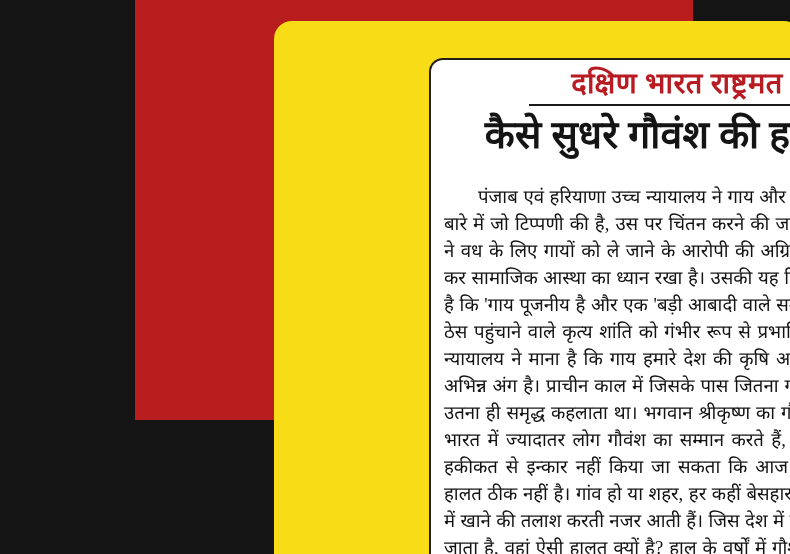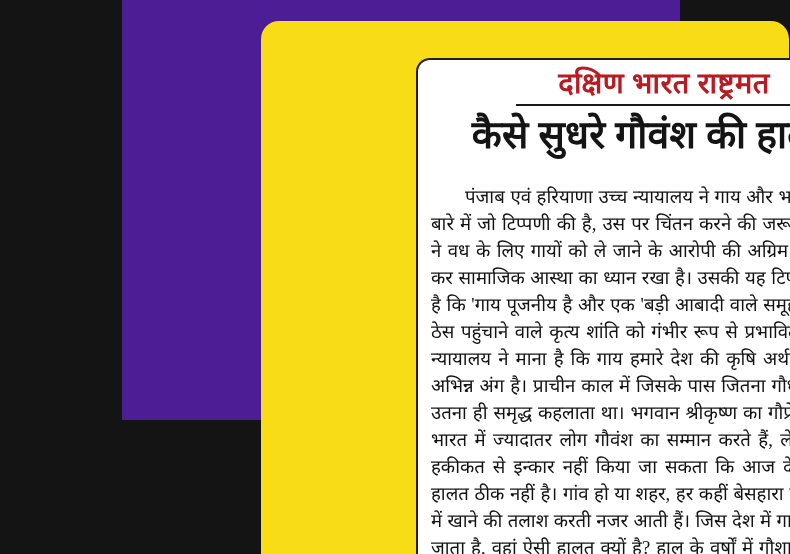--- a/index.html
+++ b/index.html
@@ -18,25 +18,25 @@
   .screen {
     position: relative;
     width: 790px;
     height: 554px;
     background: #141414;
   }
 
   
   .sheet {
     position: absolute;
-    left: 122px;
+    left: 135px;
     top: 0;
     width: 558px;
     height: 420px;
-    background: #4c1d95;
+    background: #b91c1c;
   }
 
   
   .yellow-frame {
     position: absolute;
     left: 139px;
     top: 21px;
     width: 528px;
     height: 560px;
     background: #f8dc16;

